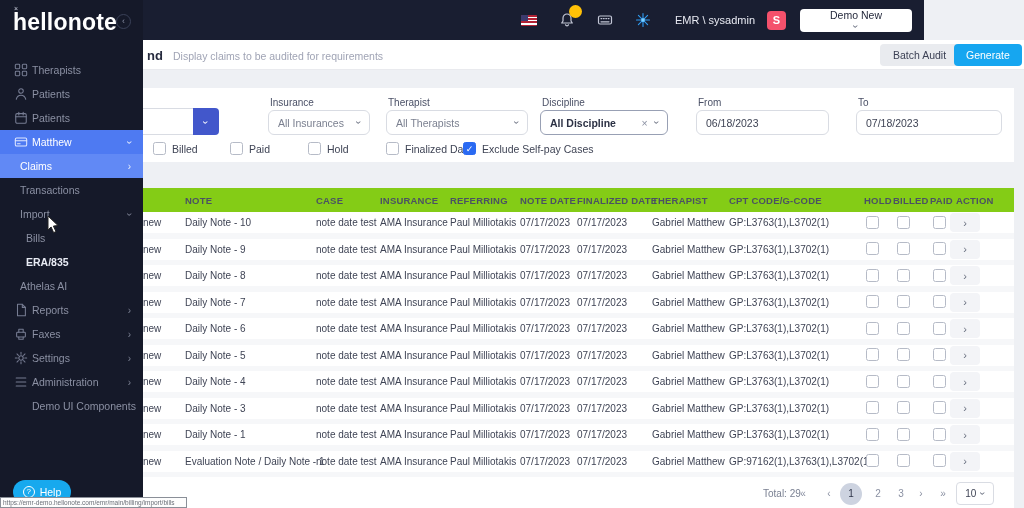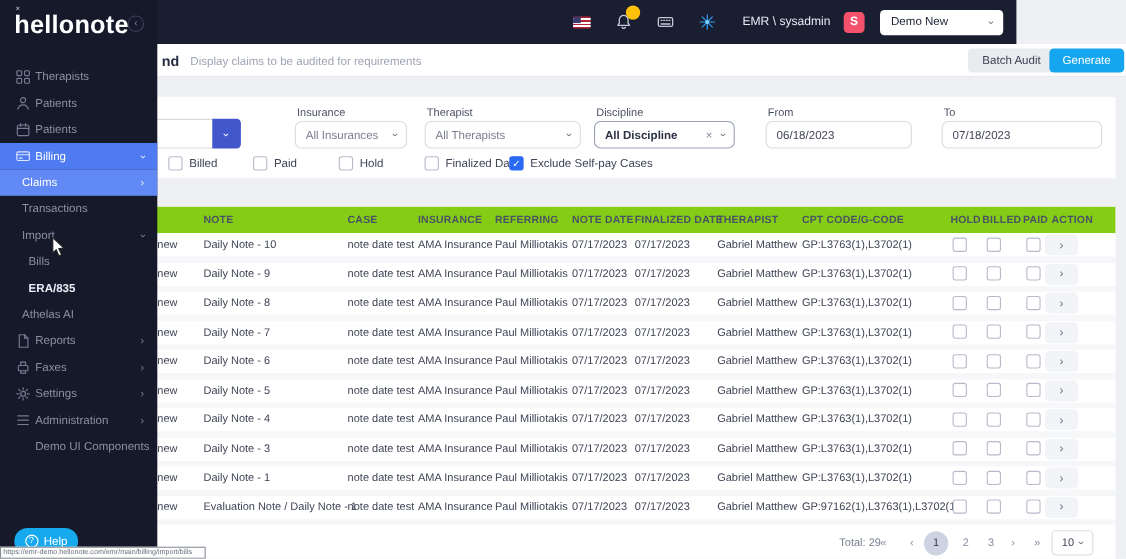--- a/index.html
+++ b/index.html
@@ -13,21 +13,21 @@
           background:repeating-linear-gradient(#b22234 0 1.6px,#ffffff 1.6px 3.2px); }
   .flag::after { content:""; position:absolute; left:0; top:0; width:7px; height:6px; background:#3c3b6e; }
   .tb-ic { color:#c3c7d6; display:flex; margin-left:22px; position:relative; }
   .tb-ic svg { width:16px; height:16px; }
   .badge { position:absolute; top:-7px; right:-7px; width:13px; height:13px; border-radius:50%; background:#ffc107; }
   .user-label { color:#e8eaf2; font-size:11px; margin-left:24px; }
   .avatar { width:19px; height:19px; border-radius:4px; background:#f4516c; color:#fff; font-size:11px; font-weight:bold;
             display:flex; align-items:center; justify-content:center; margin-left:12px; }
   .org-select { width:112px; height:23px; background:#fff; border-radius:4px; margin-left:14px;
                 display:flex; align-items:center; justify-content:space-between; padding:0 10px;
-                font-size:10.5px; color:#1f2437; cursor:pointer; }
+                font-size:10.5px; color:#1f2437; cursor:pointer;flex-direction:column; }
   .chev { display:inline-block; font-size:10px; color:#6a7080; }
   .chev-down { transform:rotate(90deg); }
 
   
   .subheader { position:absolute; left:0; top:40px; width:1024px; height:30px; background:#fff;
                border-bottom:1px solid #e9eaee; z-index:5; }
   .page-title { position:absolute; left:147px; top:8px; font-size:13px; font-weight:bold; color:#262b3e; }
   .page-subtitle { position:absolute; left:173px; top:10px; font-size:10.5px; color:#a0a4b5; }
   .btn-batch { position:absolute; left:880px; top:4px; height:22px; padding:0 13px; background:#e9ebef; border:none;
                border-radius:4px; font-size:10.5px; color:#3c4155; font-family:inherit; cursor:pointer; }
@@ -420,21 +420,21 @@
         </span>
         <span>Patients</span>
       </div>
       <div class="nav-item lvl0 active0">
         <span class="nicon">
           <svg viewBox="0 0 16 16" fill="none" stroke="currentColor" stroke-width="1.2" stroke-linecap="round" stroke-linejoin="round">
             <rect x="1.5" y="3.5" width="13" height="9" rx="1.5"></rect>
             <path d="M1.5 6.5h13M4 10h3"></path>
           </svg>
         </span>
-        <span>Billing</span>
+        <span>Matthew</span>
         <span class="nav-chevron chev-down">›</span>
       </div>
       <div class="nav-item lvl1 active1">
         <span>Claims</span>
         <span class="nav-chevron">›</span>
       </div>
       <div class="nav-item lvl1">
         <span>Transactions</span>
       </div>
       <div class="nav-item lvl1">

